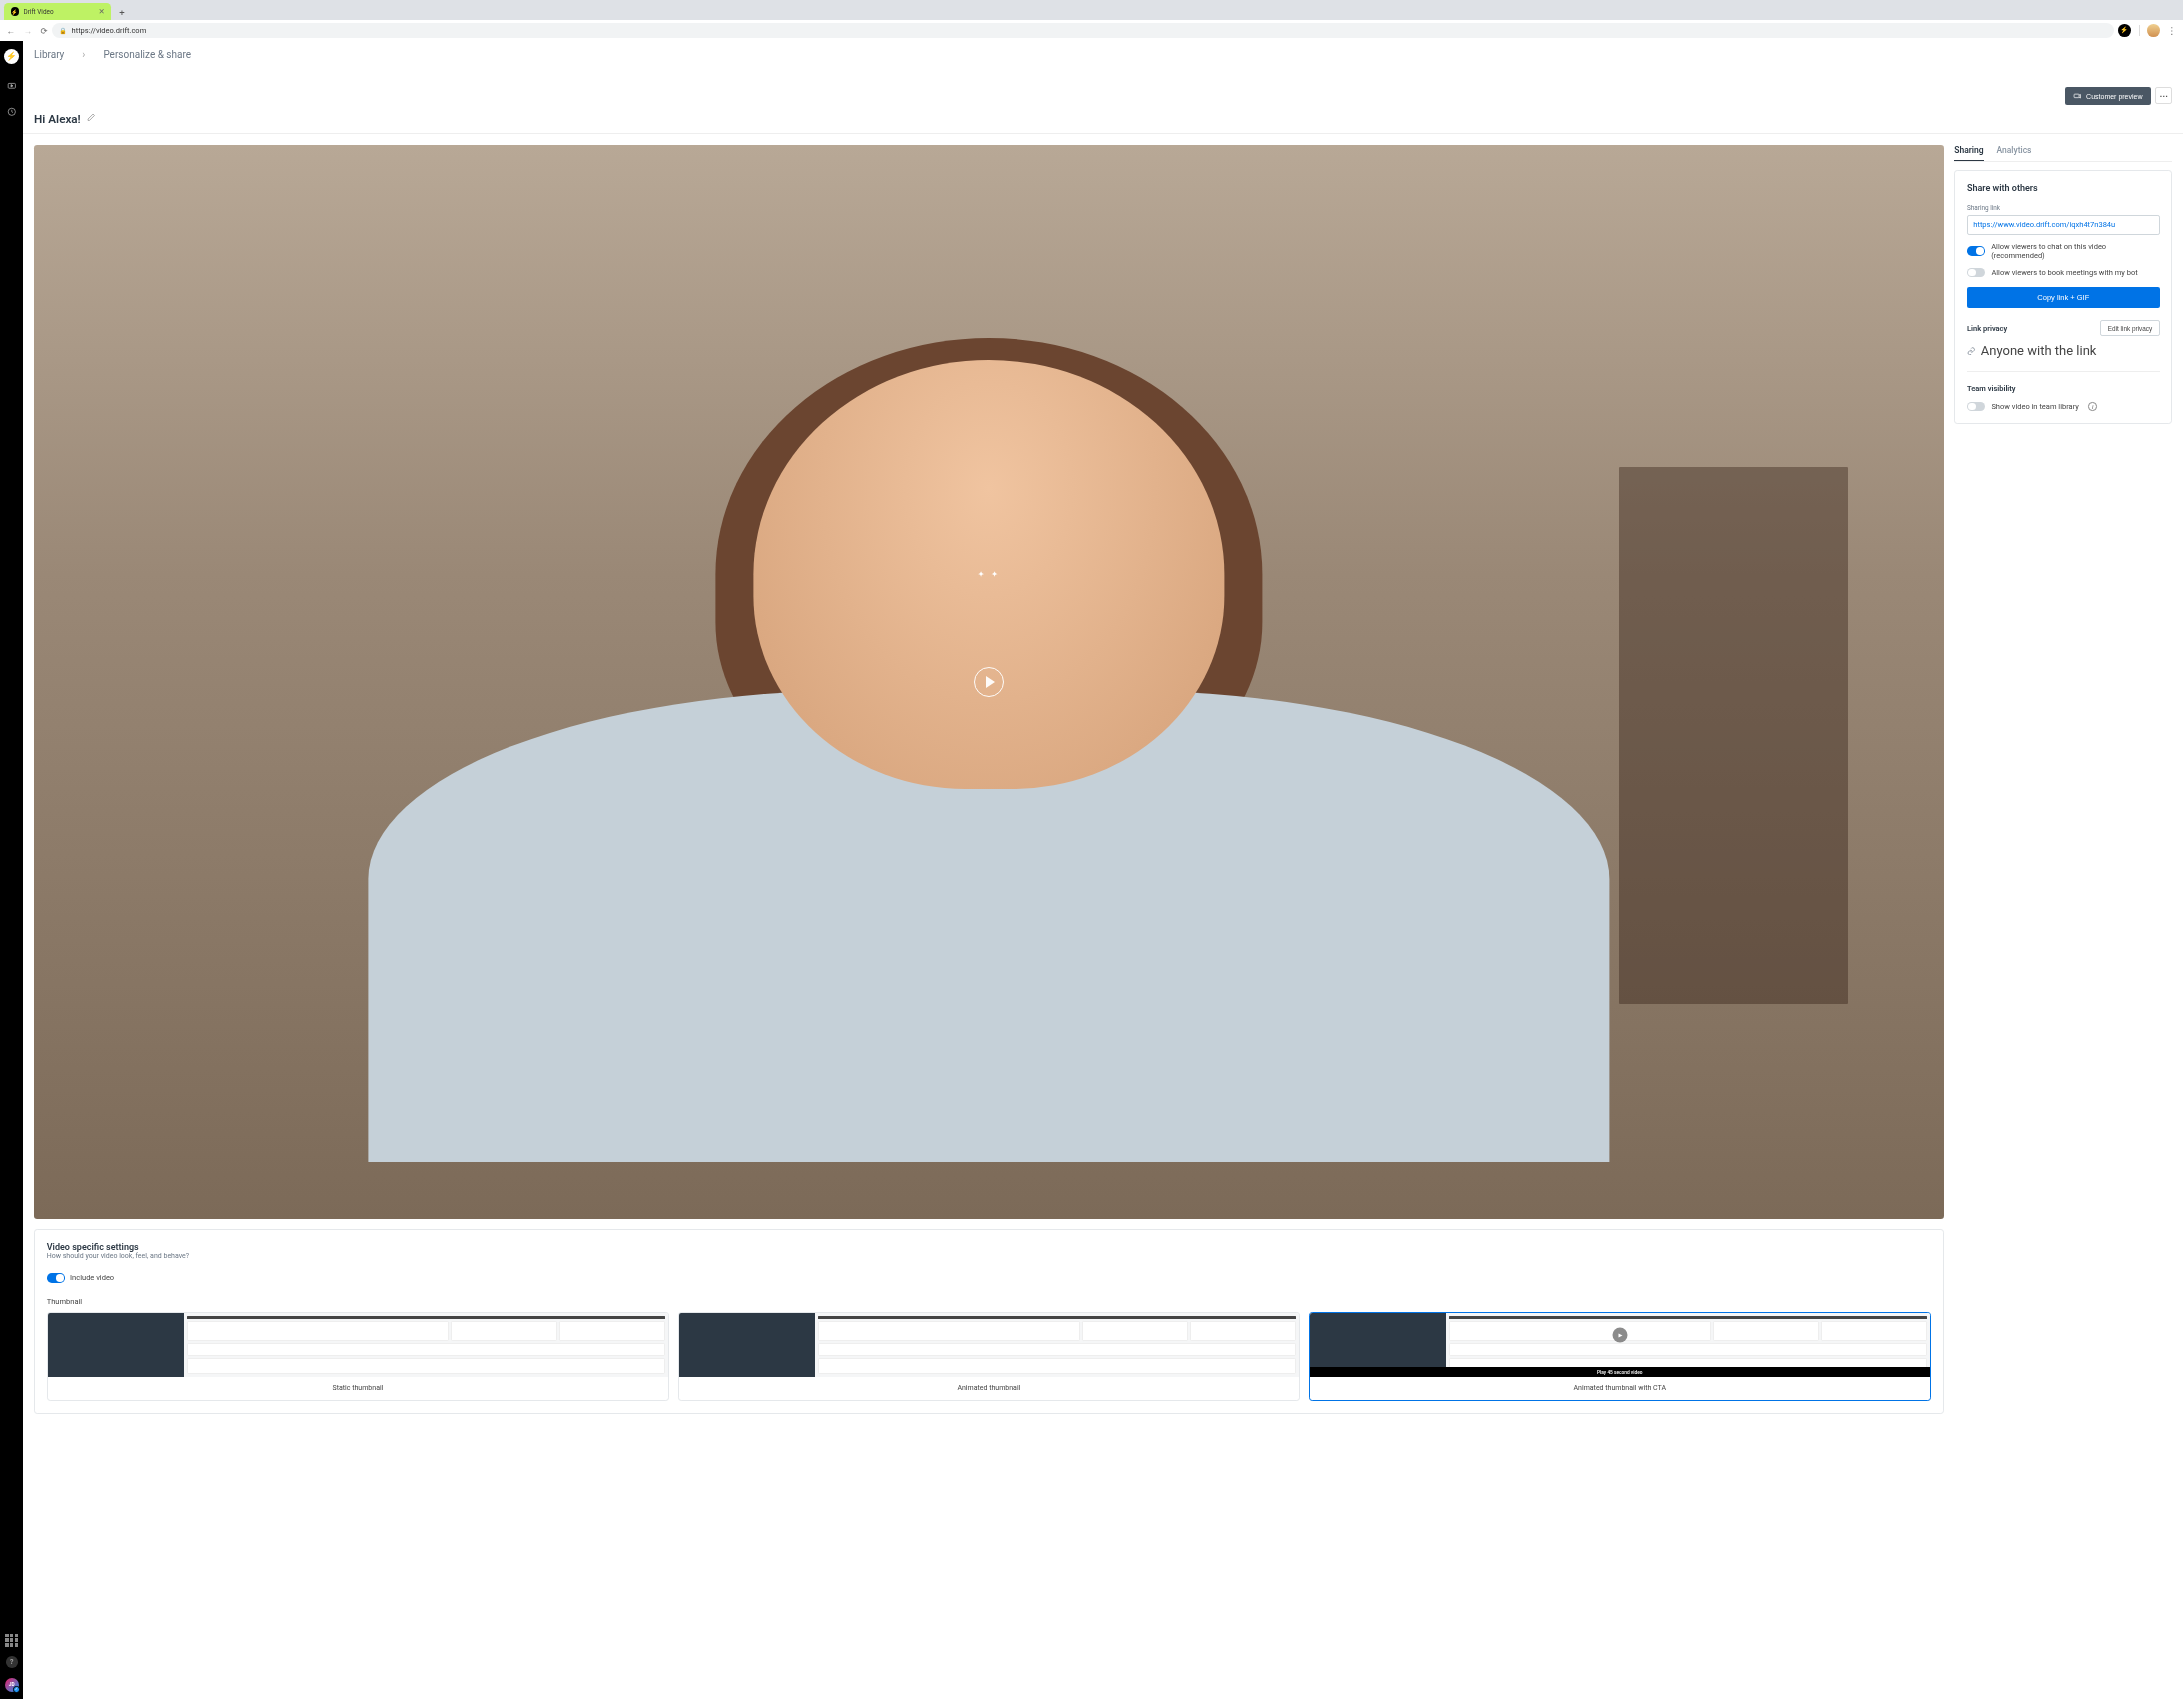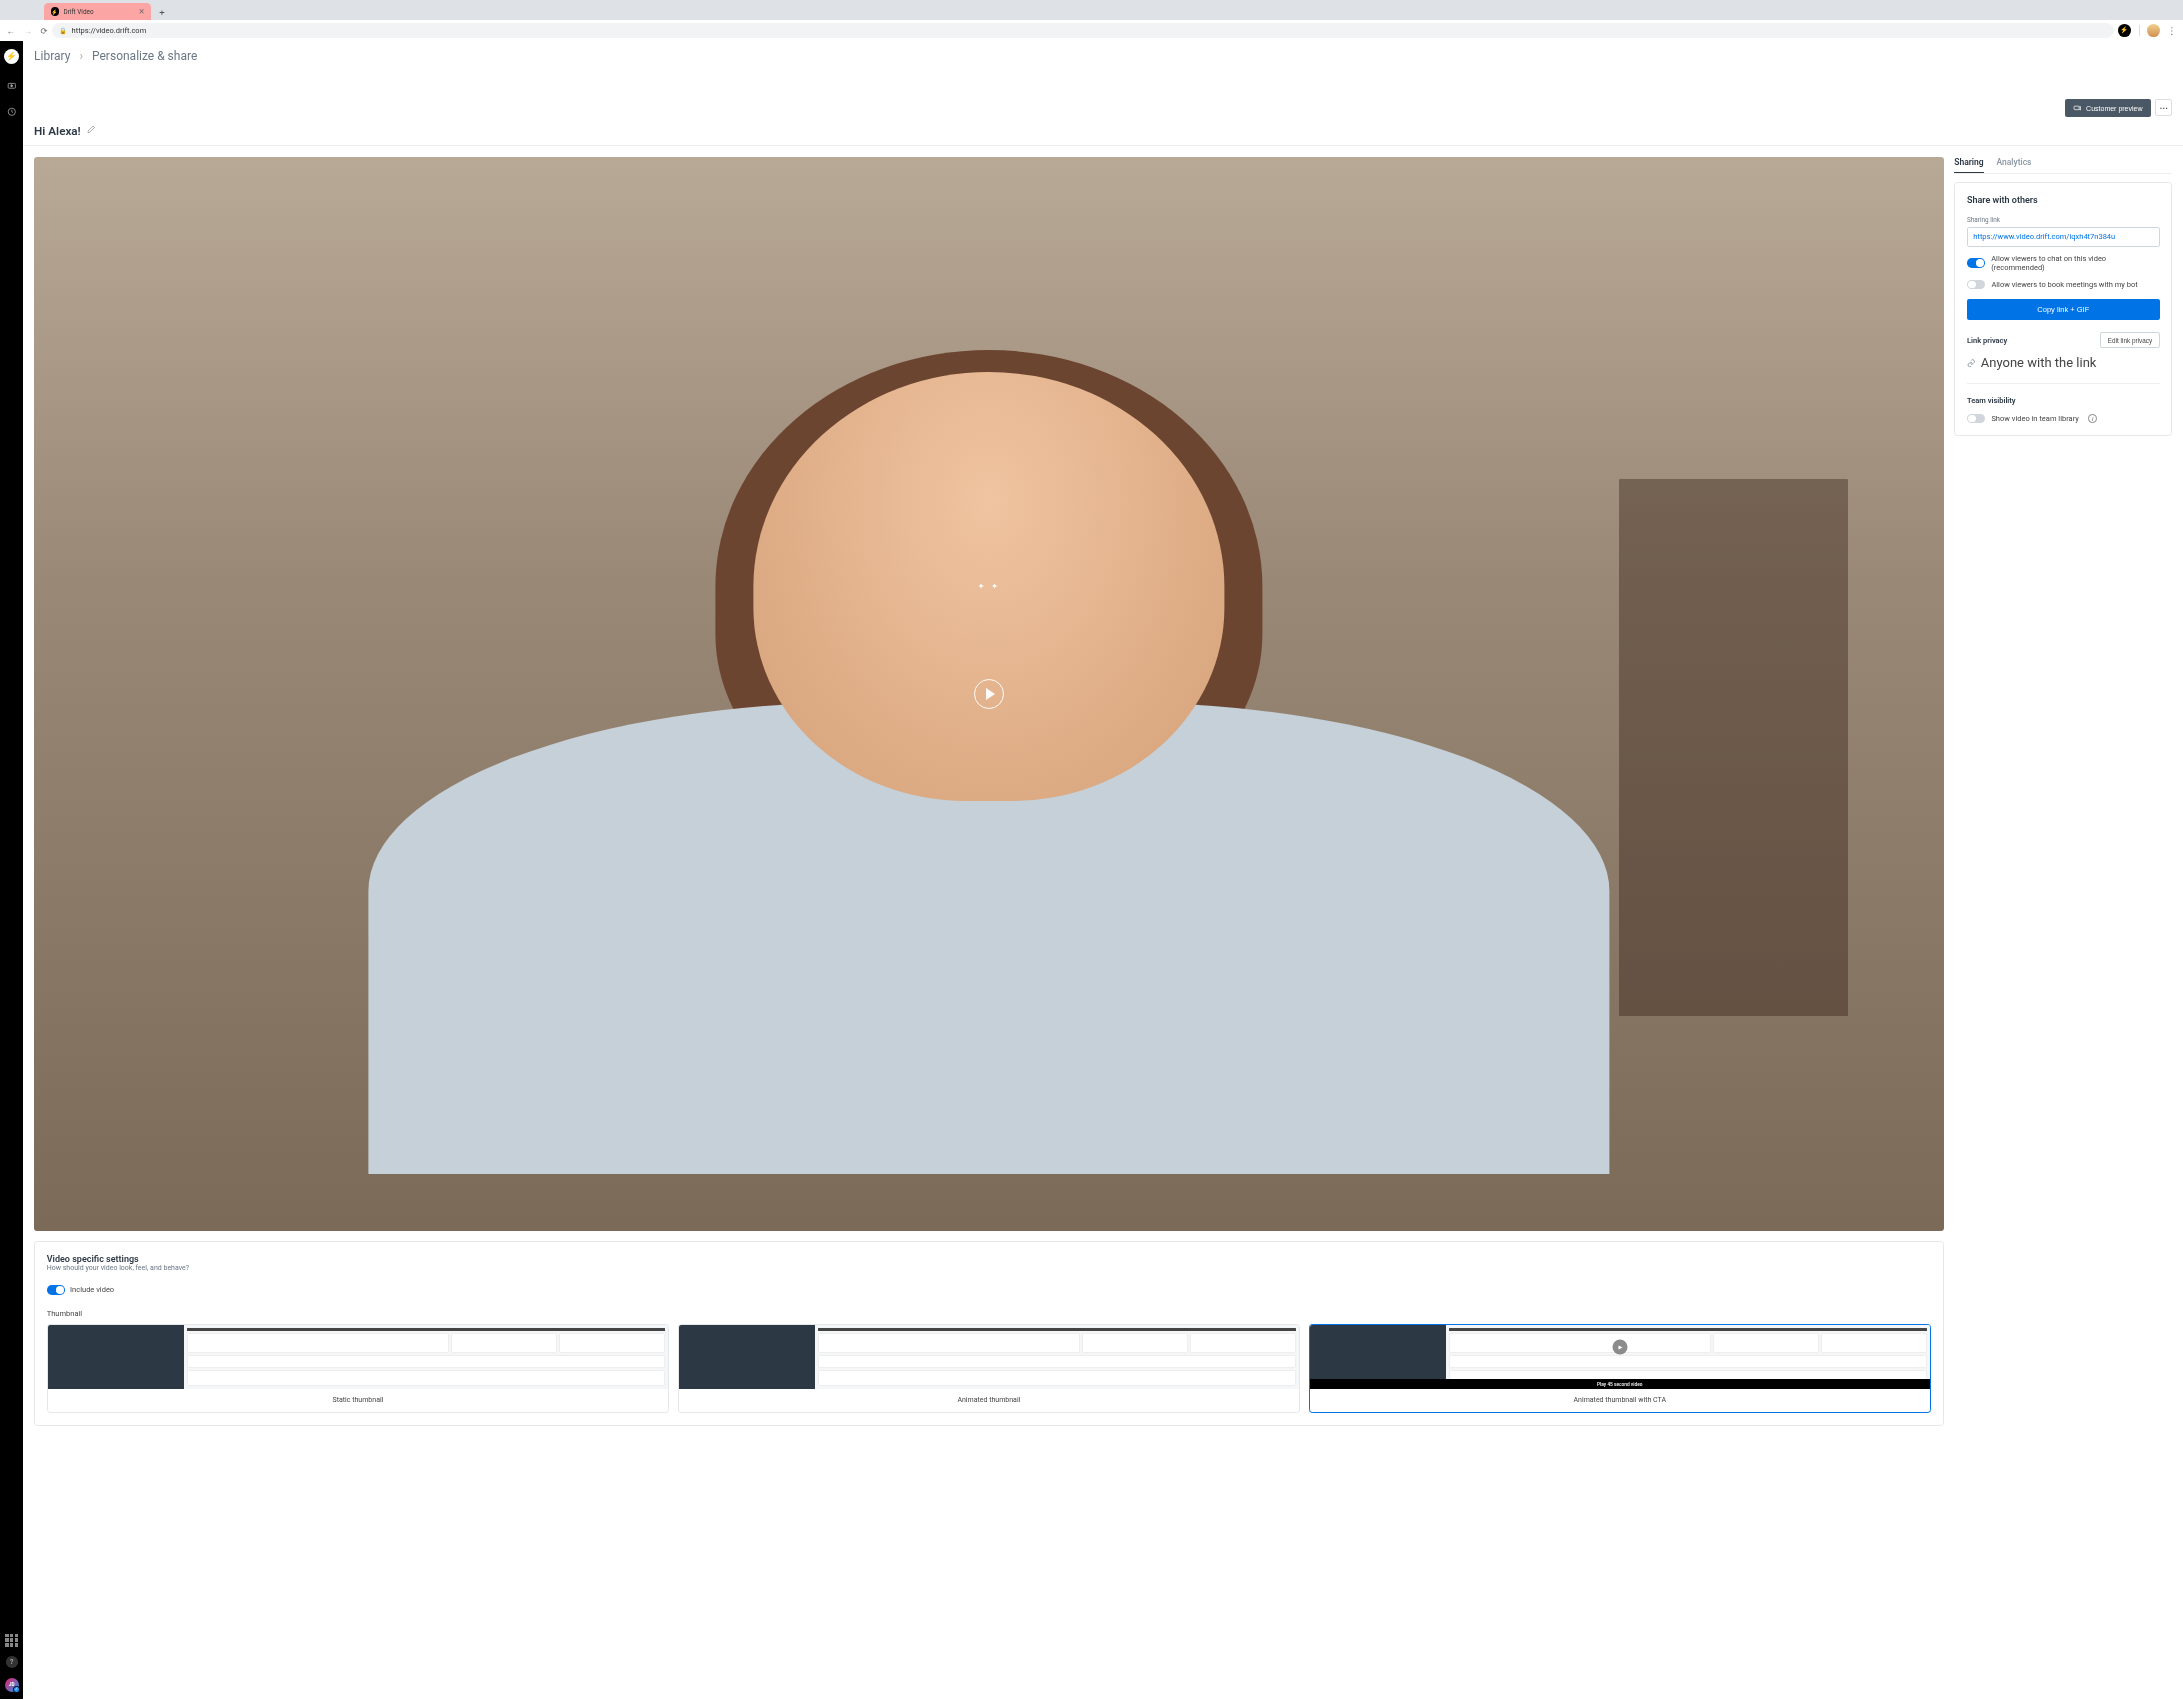--- a/index.html
+++ b/index.html
@@ -1,21 +1,21 @@
 <!DOCTYPE html>
 <html style="font-size:8.5px"><head>
   <meta charset="utf-8">
   <style>
     * { margin: 0; padding: 0; box-sizing: border-box; }
     body { font-family: -apple-system, BlinkMacSystemFont, 'Segoe UI', Roboto, sans-serif; background: #fff; overflow: hidden; }
     
     
     .browser-chrome { background: #dee1e6; }
     .tab-bar { display: flex; align-items: flex-end; height: 20px; padding-left: 4.3px; padding-top: 3.2px; }
-    .browser-tab { background: #fca5a5; height: 17px; display: flex; align-items: center; padding: 0 6.4px; border-radius: 4.3px 4.3px 0 0; gap: 4.3px; min-width: 107px; position: relative; margin-left: 40px; }
+    .browser-tab { background: #bef264; height: 17px; display: flex; align-items: center; padding: 0 6.4px; border-radius: 4.3px 4.3px 0 0; gap: 4.3px; min-width: 107px; position: relative; }
     .tab-favicon { width: 8.5px; height: 8.5px; background: #000; border-radius: 50%; display: flex; align-items: center; justify-content: center; color: #fff; font-size: 5.3px; font-weight: bold; }
     .tab-title { font-size: 6.4px; color: #333; flex: 1; }
     .tab-close { color: #666; cursor: pointer; font-size: 7.5px; }
     .new-tab-btn { width: 15px; height: 15px; display: flex; align-items: center; justify-content: center; color: #555; cursor: pointer; margin-left: 3.2px; font-size: 9.6px; }
     .url-bar-row { background: #fff; display: flex; align-items: center; padding: 3.2px 6.4px; height: 21px; gap: 4.3px; }
     .nav-buttons { display: flex; gap: 8.5px; color: #666; }
     .nav-btn { cursor: pointer; }
     .nav-btn.disabled { opacity: 0.4; }
     .url-field { flex: 1; background: #f1f3f4; border-radius: 8.5px; padding: 3.2px 7.5px; display: flex; align-items: center; gap: 4.3px; color: #333; font-size: 7.5px; }
     .lock-icon { color: #666; font-size: 6.4px; }
@@ -34,21 +34,21 @@
     .sidebar-apps { width:12.8px;height:12.8px;display:grid;grid-template-columns:repeat(3,1fr);gap:1.1px; }
     .sidebar-apps span { background:#888;width:100%;height:100%; }
     .sidebar-help { width:11.7px;height:11.7px;background:#333;border-radius:50%;display:flex;align-items:center;justify-content:center;color:#aaa;font-size:7px;font-weight:bold; }
     .sidebar-user { width:14px;height:14px;background:linear-gradient(135deg,#e91e63,#2196f3);border-radius:50%;display:flex;align-items:center;justify-content:center;color:#fff;font-size:4.8px;font-weight:bold;position:relative; }
     .user-check { position:absolute;bottom:-1.1px;right:-1.1px;width:6.4px;height:6.4px;background:#2196f3;border-radius:50%;border:0.8px solid #000;display:flex;align-items:center;justify-content:center;color:#fff;font-size:3.7px; }
     
     .main-area { flex: 1; overflow-y: auto; background:#fff; }
     
     
     .page-header { padding: 7.5px 10.7px; border-bottom: 0.5px solid #eee; }
-    .breadcrumbs { display: flex; gap: 9px; color: #6b7785; font-size: 12px; margin-bottom: 16px; }
+    .breadcrumbs { display: flex; gap: 18px; color: #6b7785; font-size: 10px; margin-bottom: 7px; }
     .breadcrumb-link { cursor: pointer; }
     .breadcrumb-sep { color:#aaa; }
     .title-row { display: flex; align-items: center; justify-content: space-between; }
     .title-left { display: flex; align-items: center; gap: 6.4px; margin-top: 45px; }
     .page-title { font-size: 11.7px; font-weight: 600; color: #2c3844; }
     .edit-title-icon { color:#888;cursor:pointer; }
     .title-actions { display: flex; gap: 4.3px; }
     .preview-btn { background: #4a5764; color: #fff; border: none; padding: 4.3px 8.5px; border-radius: 2.1px; cursor: pointer; font-size: 7px; display:flex;align-items:center;gap:4.3px; }
     .more-btn { background: #fff; border: 0.5px solid #ddd; width: 17px; height: 17px; border-radius: 2.1px; cursor: pointer; color:#555;font-size:8.5px;font-weight:bold; }
     

